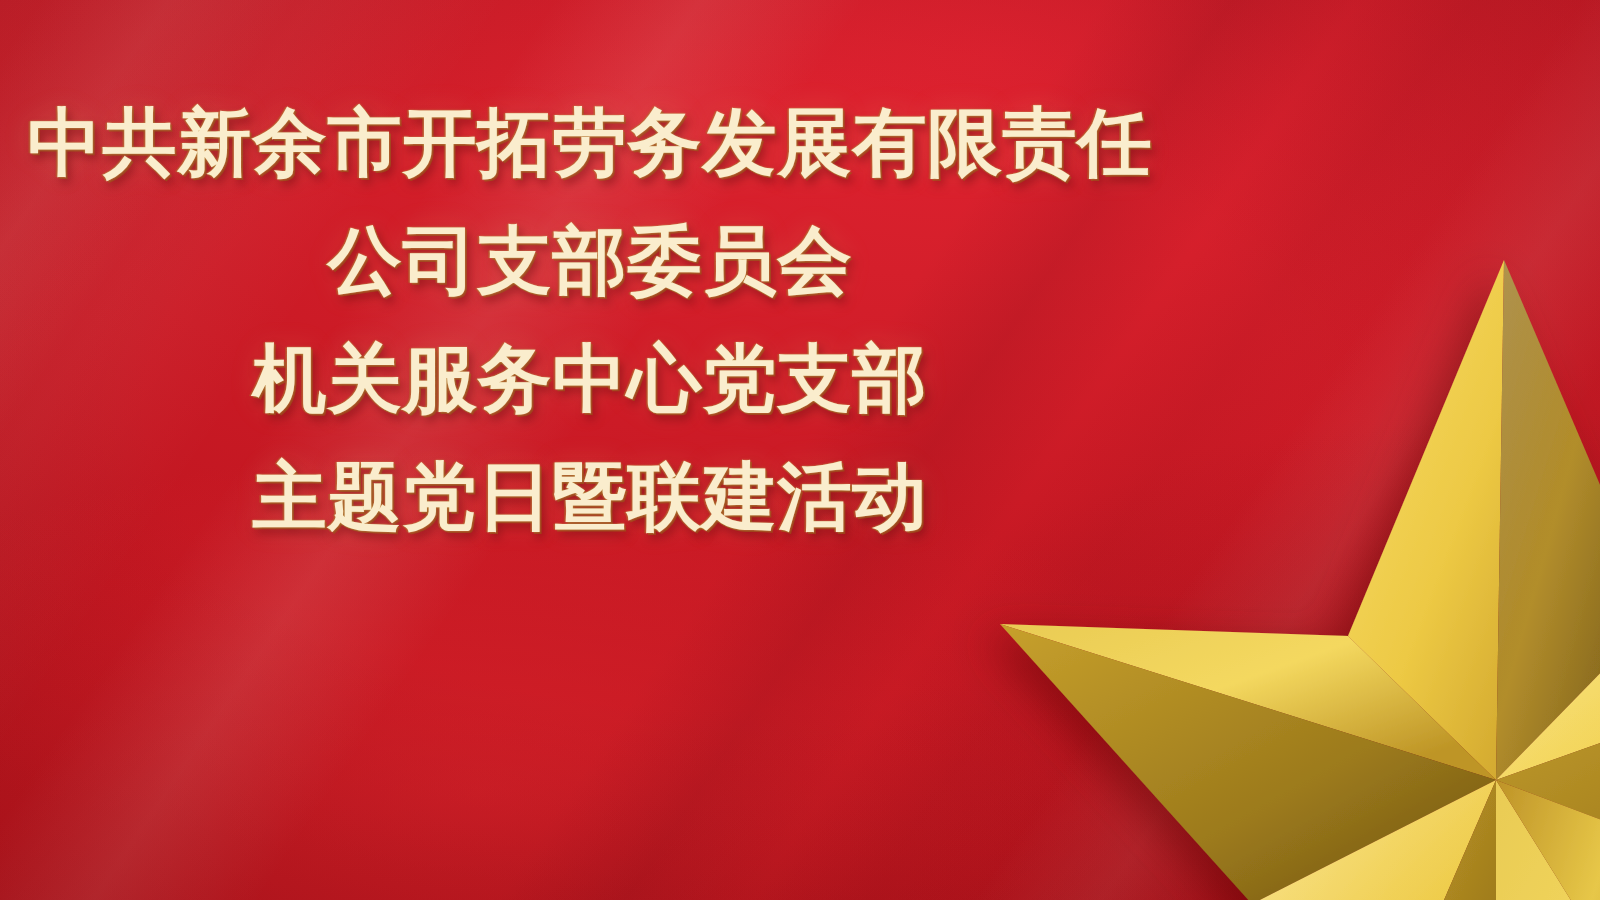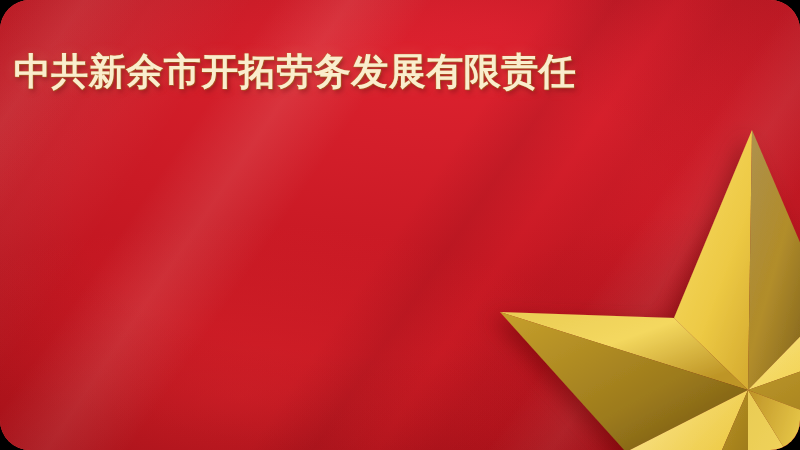--- a/index.html
+++ b/index.html
@@ -8,21 +8,20 @@
     padding: 0;
     background: #000;
   }
   #stage {
     position: relative;
     width: 800px;
     height: 450px;
     overflow: hidden;
     font-family: "Liberation Sans", "DejaVu Sans", sans-serif;
     background: #ef4444;
-    border-radius: 30px;
   }
 
   
   .bg-base {
     position: absolute;
     inset: 0;
     background:
       radial-gradient(ellipse 120% 95% at 62% 6%,
          #E02230 0%, #D51F2B 26%, #CA1A25 52%, #BE151F 78%, #B11119 100%);
   }
@@ -224,15 +223,18 @@
 
         <polygon points="254,8 250,268 330,186" fill="url(#gSheen)" opacity="0.55"></polygon>
         <polygon points="520,172 250,268 330,186" fill="url(#gSheen)" opacity="0.30"></polygon>
         <polygon points="146,508 250,268 128,330" fill="url(#gSheen)" opacity="0.22"></polygon>
       </g>
     </svg>
   </div>
 
   <div class="headline">
     <div class="hl-line">中共新余市开拓劳务发展有限责任</div>
+    <div class="hl-line">公司支部委员会</div>
+    <div class="hl-line">机关服务中心党支部</div>
+    <div class="hl-line">主题党日暨联建活动</div>
   </div>
 
 </div>
 
 </body></html>

